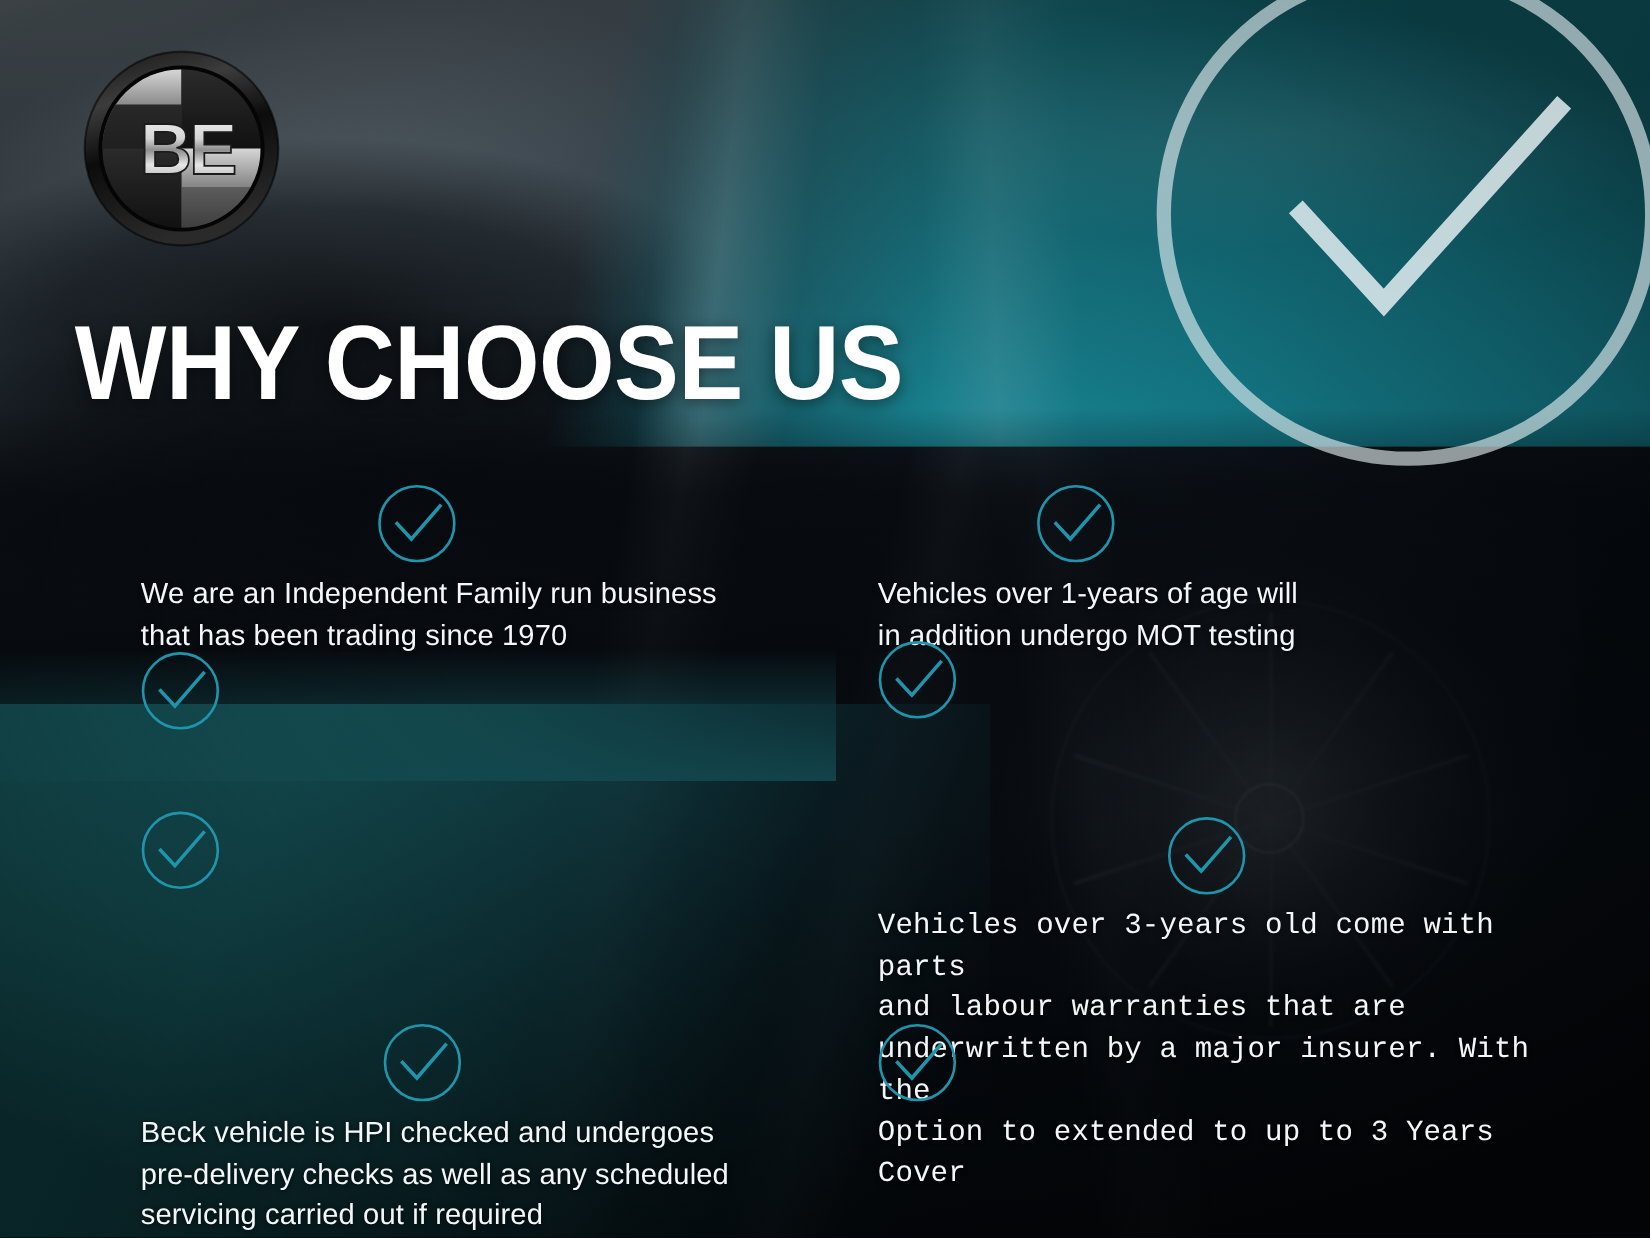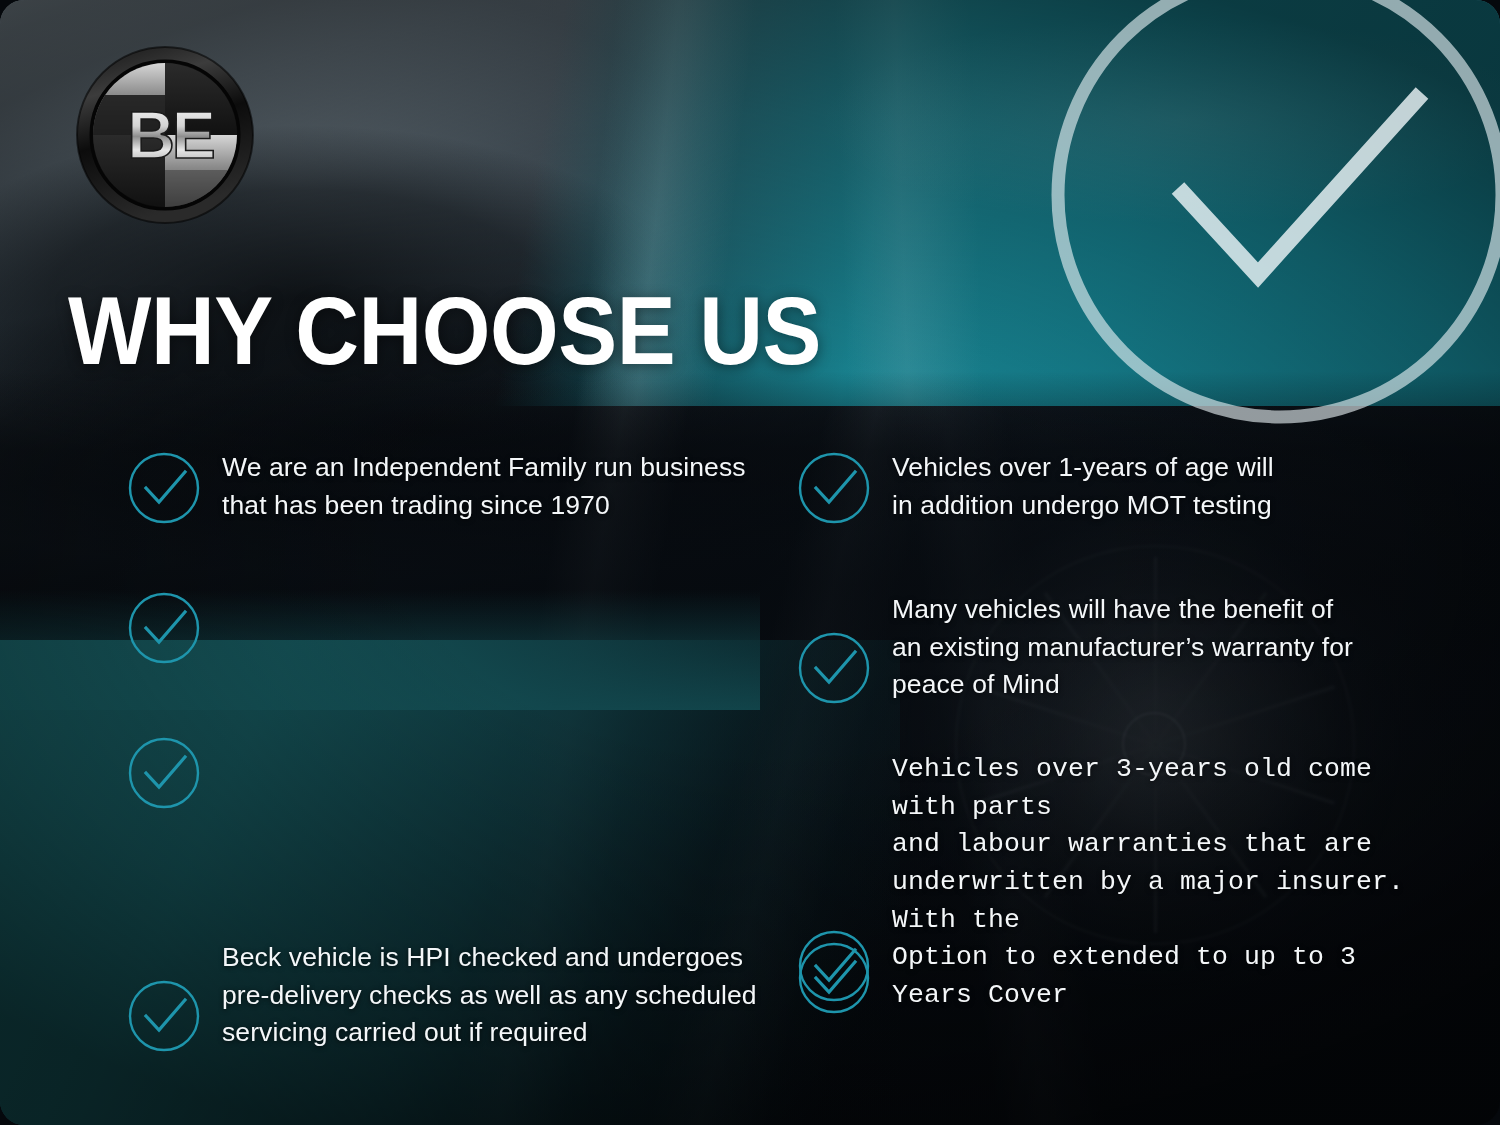--- a/index.html
+++ b/index.html
@@ -10,21 +10,20 @@
     font-family:"Liberation Sans", sans-serif;
     overflow:hidden;
   }
 
   
   .poster {
     position:relative;
     width:1500px; height:1125px;
     overflow:hidden;
     background:#06090e;
-    border-radius:24px;
   }
 
   
   .bg-layer { position:absolute; inset:0; }
 
   
   .bg-photo {
     background:
       radial-gradient(ellipse 640px 420px at 1160px 700px, rgba(150,170,185,.17) 0%, rgba(90,105,120,.07) 42%, rgba(0,0,0,0) 70%),
       radial-gradient(ellipse 300px 300px at 1150px 700px, rgba(190,205,215,.13) 0%, rgba(0,0,0,0) 65%),
@@ -131,21 +130,21 @@
     transform-origin:left top;
     text-shadow:0 2px 14px rgba(0,0,0,.45);
   }
 
   
   .cols { position:absolute; left:0; top:440px; width:1500px; }
   .col { position:absolute; top:0; }
   .col-left  { left:128px; width:640px; }
   .col-right { left:798px; width:620px; }
 
-  .bullet { position:absolute; left:0; display:flex; align-items:flex-end; }
+  .bullet { position:absolute; left:0; display:flex; align-items:center;flex-direction:column; }
 
   .check {
     flex:0 0 auto;
     width:72px; height:72px;
     margin-right:22px;
   }
   .check svg { width:100%; height:100%; display:block; }
 
   .bullet-text {
     font-size:26.5px;
@@ -297,23 +296,20 @@
           <div class="bullet-text">Vehicles over 1-years of age will
 in addition undergo MOT testing</div>
         </div>
         <div class="bullet" style="top: 142px;">
           <span class="check">
             <svg viewBox="0 0 72 72">
               <circle cx="36" cy="36" r="34" fill="none" stroke="#1e95ac" stroke-width="2.4"></circle>
               <polyline points="18,36 31,50 57,20" fill="none" stroke="#1e95ac" stroke-width="3.2" stroke-linecap="square" stroke-linejoin="miter"></polyline>
             </svg>
           </span>
-          <div class="bullet-text">Many vehicles will have the benefit of
-an existing manufacturer’s warranty for
-peace of Mind</div>
         </div>
         <div class="bullet" style="top: 302px; font-family: Liberation Mono, monospace;">
           <span class="check">
             <svg viewBox="0 0 72 72">
               <circle cx="36" cy="36" r="34" fill="none" stroke="#1e95ac" stroke-width="2.4"></circle>
               <polyline points="18,36 31,50 57,20" fill="none" stroke="#1e95ac" stroke-width="3.2" stroke-linecap="square" stroke-linejoin="miter"></polyline>
             </svg>
           </span>
           <div class="bullet-text">Vehicles over 3-years old come with parts
 and labour warranties that are

